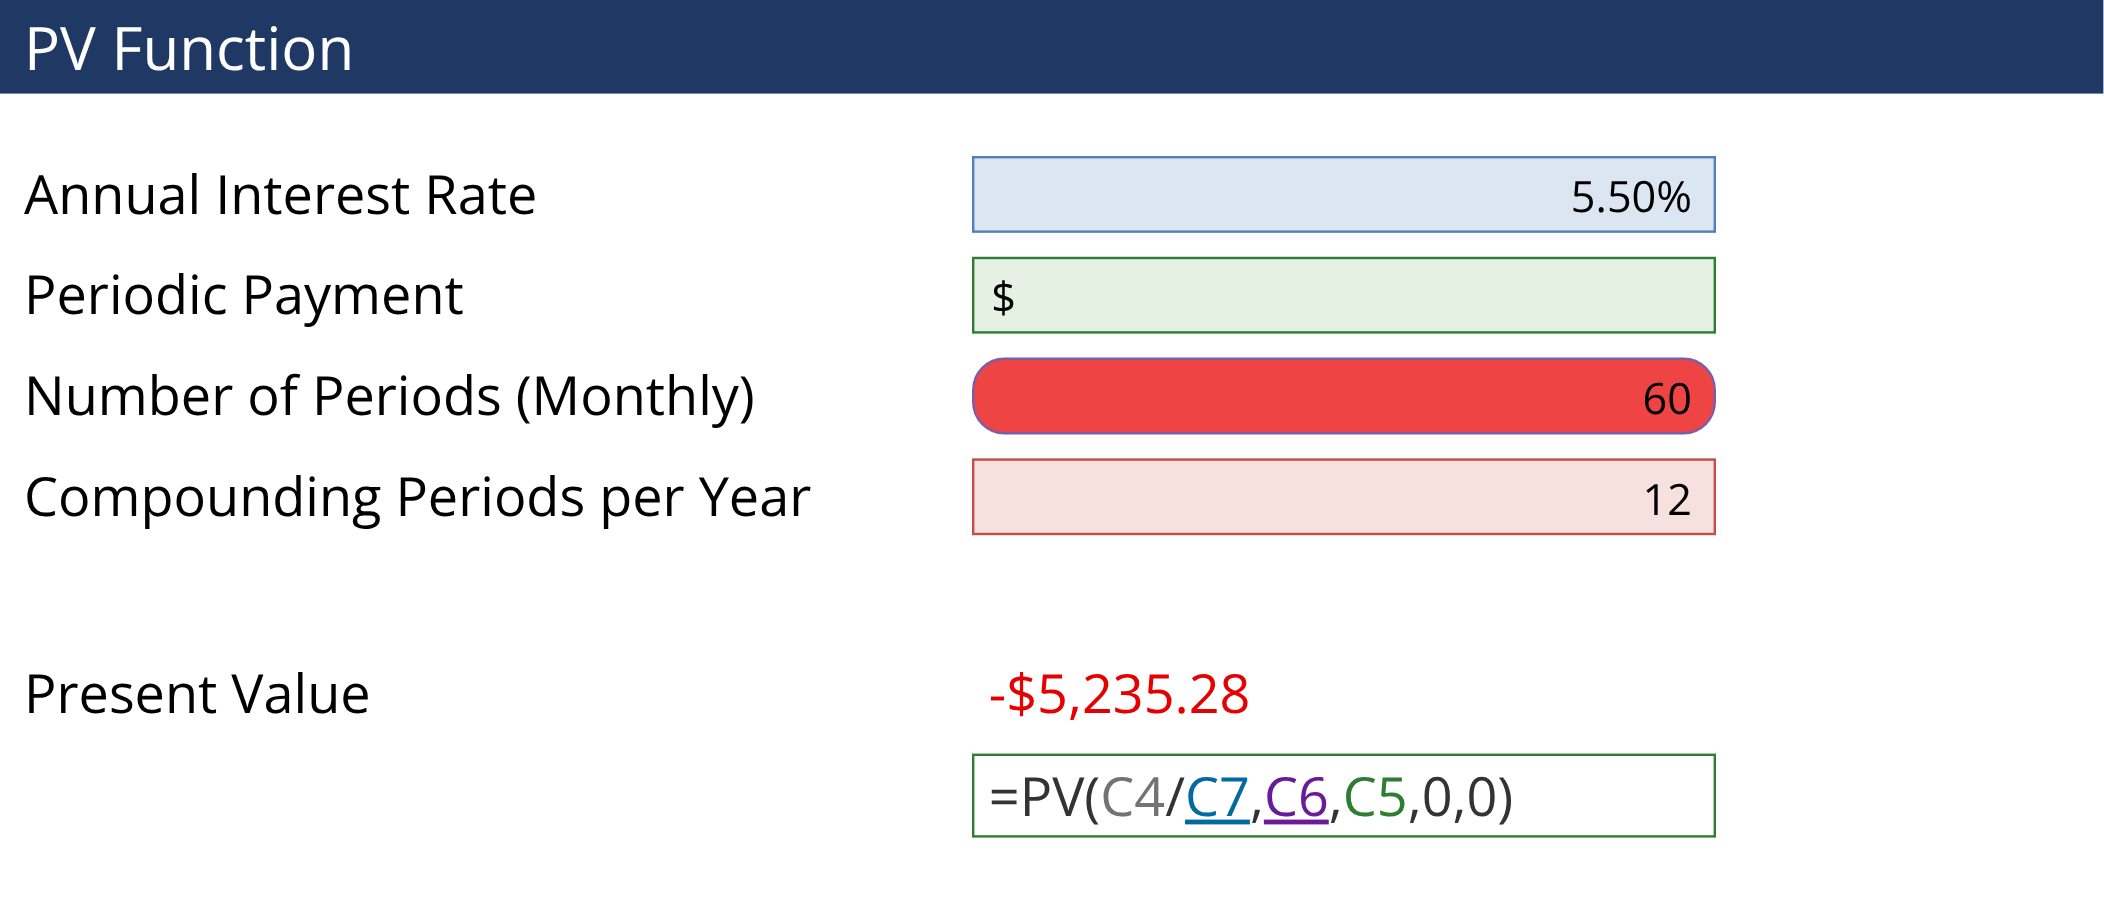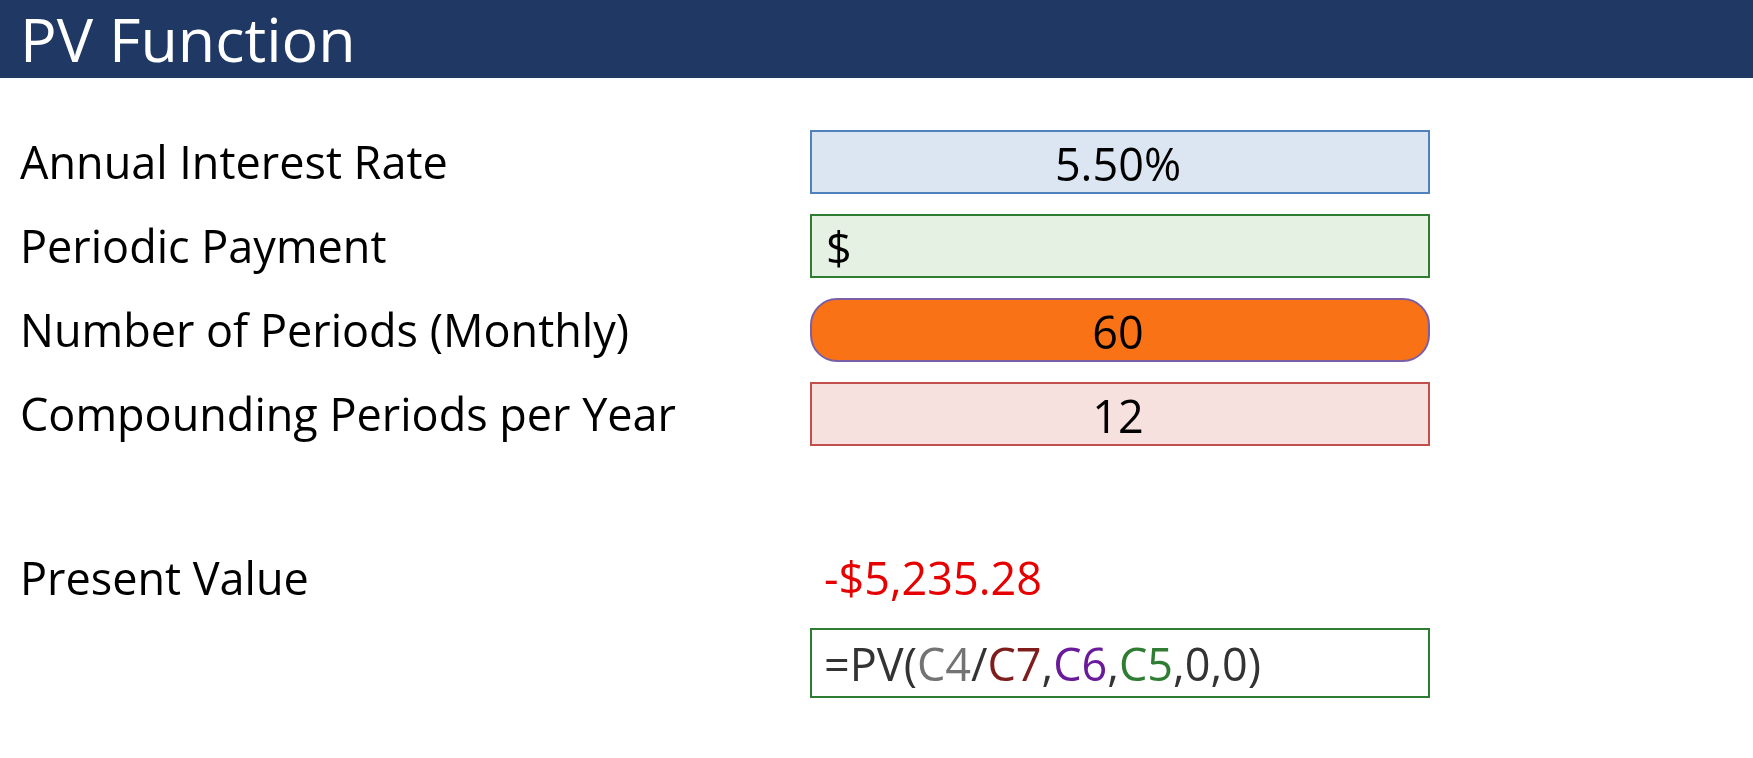--- a/index.html
+++ b/index.html
@@ -6,52 +6,52 @@
     body {
       font-family: "Segoe UI", "Open Sans", Arial, sans-serif;
       background: #fff;
       width: 1753px;
       height: 758px;
       overflow: hidden;
     }
     .header {
       background: #1f3864;
       color: #fff;
-      font-size: 61px;
+      font-size: 50px;
       font-weight: 400;
       padding: 8px 20px;
       height: 78px;
       line-height: 62px;
     }
     .content {
       padding-top: 50px;
       display: grid;
       grid-template-columns: 810px 620px;
       row-gap: 16px;
       align-items: center;
     }
     .row { display: contents; }
     .label {
       font-size: 45px;
       color: #000;
       padding: 6px 20px;
       line-height: 56px;
     }
     .cell {
-      font-size: 45px;
+      font-size: 36px;
       height: 64px;
       line-height: 56px;
       padding: 4px 18px 4px 14px;
-      text-align: center;
+      text-align: right;
       border: 2px solid;
       position: relative;
     }
     .cell-blue { background: #dce6f2; border-color: #4f81bd; }
     .cell-green { background: #e5f1e3; border-color: #2e7d32; }
-    .cell-purple { background: #f97316; border-color: #7b5fa6; border-radius: 27px; }
+    .cell-purple { background: #ef4444; border-color: #7b5fa6; border-radius: 27px; }
     .cell-red { background: #f6e1de; border-color: #c0504d; }
     .cell .currency-symbol {
       position: absolute;
       left: 14px;
     }
     .spacer { height: 64px; }
     .pv-value {
       font-size: 45px;
       color: #e60000;
       text-align: left;
@@ -61,22 +61,22 @@
     .formula-box {
       font-size: 45px;
       border: 2px solid #2e7d32;
       padding: 4px 12px;
       line-height: 60px;
       height: 70px;
       white-space: nowrap;
       color: #333;
     }
     .tok-blue { color: #737373; }
-    .tok-red { color: #7f1d1d; }
-    .tok-purple { color: #6a1b9a; }
+    .tok-red { color: #0369a1; text-decoration: underline; }
+    .tok-purple { color: #6a1b9a; text-decoration: underline; }
     .tok-green { color: #2e7d32; }
   </style>
 </head>
 <body>
 
 <div class="header">PV Function</div>
 
 <div class="content">
 
   <div class="row">

